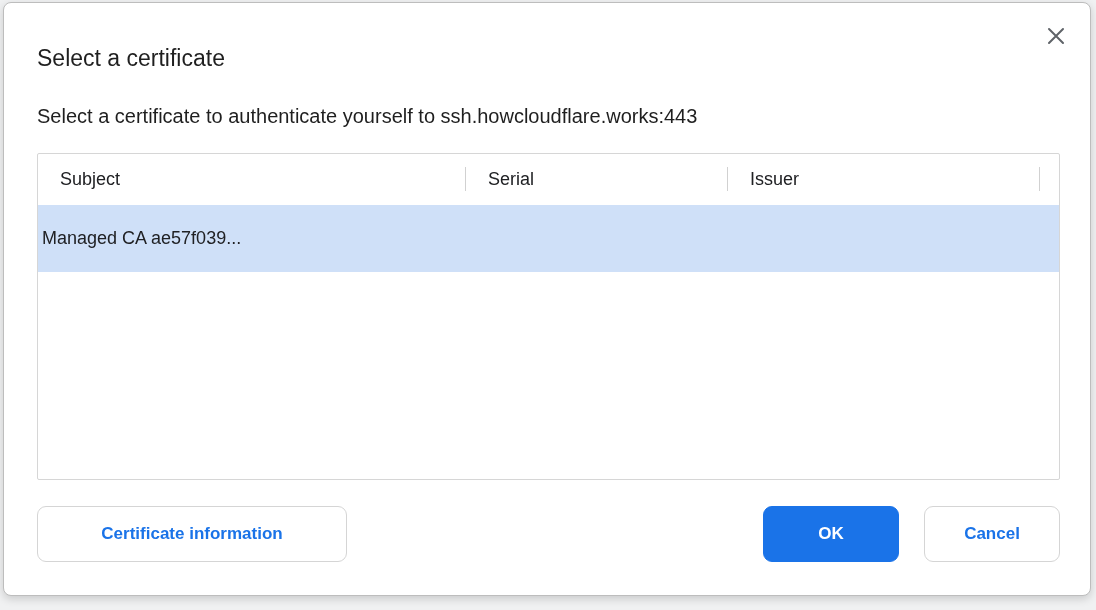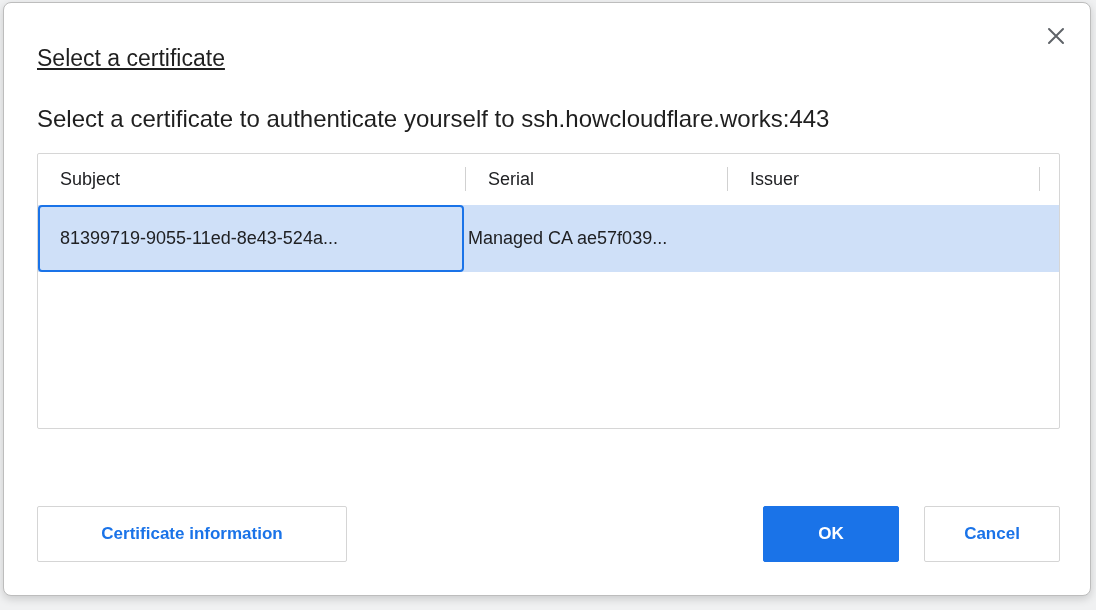--- a/index.html
+++ b/index.html
@@ -32,33 +32,32 @@
     width: 28px; height: 28px;
     display: flex; align-items: center; justify-content: center;
     background: transparent; border: none; cursor: pointer; padding: 0;
   }
   .dialog-title {
     position: absolute;
     left: 33px; top: 42px;
     font-size: 23px;
     font-weight: 400;
     color: var(--text-dark);
-    text-decoration: underline;
   }
   .dialog-subtitle {
     position: absolute;
     left: 33px; top: 102px;
-    font-size: 24px;
+    font-size: 20px;
     font-weight: 400;
     color: var(--text-dark);
   }
   .cert-table {
     position: absolute;
     left: 33px; top: 150px;
-    width: 1023px; height: 276px;
+    width: 1023px; height: 327px;
     border: 1px solid var(--border-gray);
     border-radius: 2px;
     background: #ffffff;
     overflow: hidden;
   }
   .table-header {
     display: flex;
     height: 50px;
     align-items: center;
     font-size: 18px;
@@ -102,21 +101,21 @@
     border-radius: 4px;
     padding-left: 20px;
     background: var(--selected-row);
   }
   .cell-issuer { width: 312px; }
   .cell-serial { width: 264px; }
   .btn {
     position: absolute;
     bottom: 33px;
     height: 56px;
-    border-radius: 2px;
+    border-radius: 9px;
     font-family: "Liberation Sans", "DejaVu Sans", sans-serif;
     font-size: 17px;
     font-weight: 700;
     cursor: pointer;
     display: flex; align-items: center; justify-content: center;
   }
   .btn-outline {
     background: #ffffff;
     border: 1px solid #d5d5d5;
     color: var(--accent);
@@ -154,21 +153,20 @@
   <div class="dialog-subtitle">Select a certificate to authenticate yourself to ssh.howcloudflare.works:443</div>
 
   <div class="cert-table">
     <div class="table-header">
       <div class="hcell col-subject">Subject</div>
       <div class="hcell col-serial">Serial</div>
       <div class="hcell col-issuer">Issuer</div>
     </div>
 
     <div class="table-row">
-      <div class="cell cell-subject">81399719-9055-11ed-8e43-524a...</div>
       <div class="cell cell-issuer">Managed CA ae57f039...</div>
     </div>
   </div>
 
   <button class="btn btn-outline cert-info-btn">Certificate information</button>
 
   <div class="actions">
     <button class="btn btn-primary ok-btn">OK</button>
     <button class="btn btn-outline cancel-btn">Cancel</button>
   </div>

